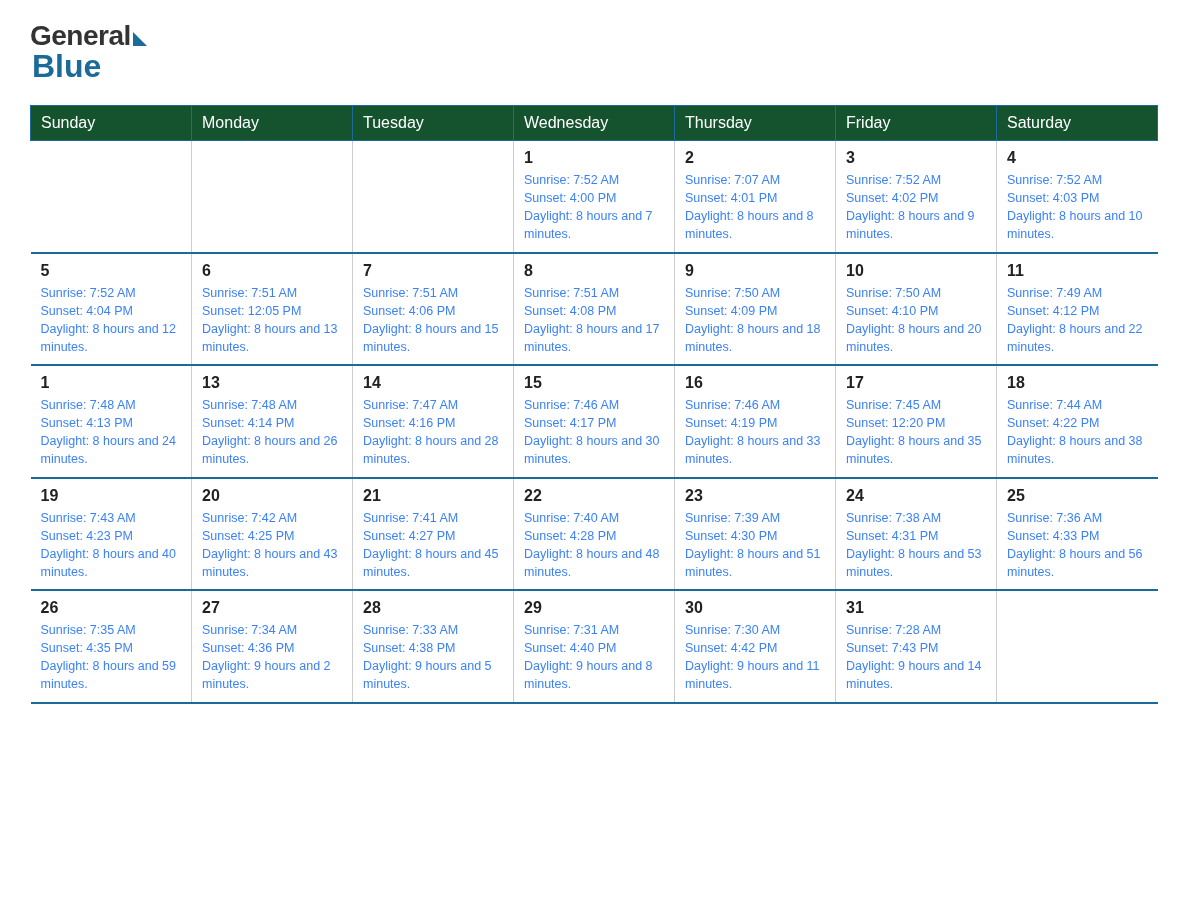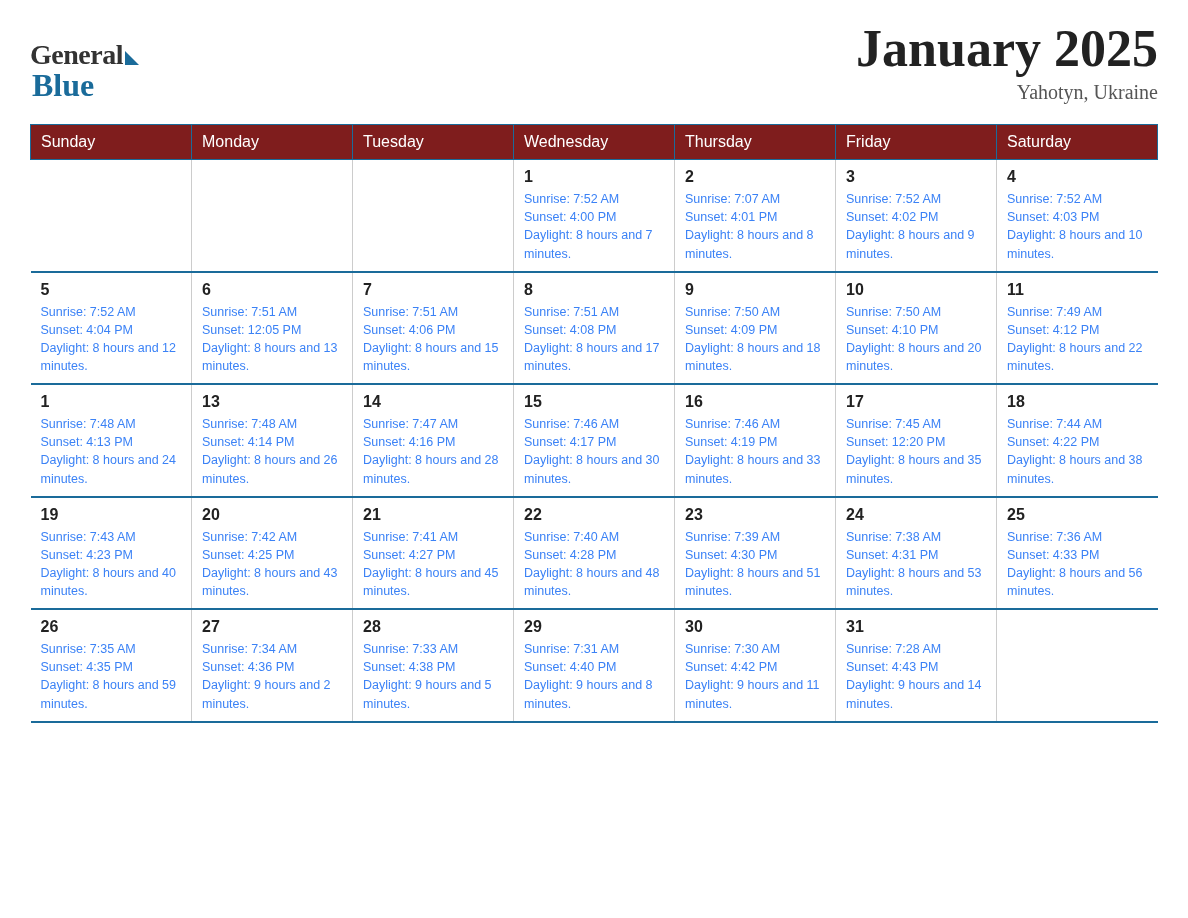--- a/index.html
+++ b/index.html
@@ -5,23 +5,22 @@
     * { box-sizing: border-box; margin: 0; padding: 0; }
     body {
       font-family: Arial, Helvetica, sans-serif;
       background: #ffffff;
       color: #333;
       padding: 20px 30px;
     }
     .header {
       display: flex;
       justify-content: space-between;
-      align-items: flex-end;
+      align-items: center;
       margin-bottom: 20px;
-      font-family: Liberation Serif, serif;
     }
     .logo {
       display: flex;
       flex-direction: column;
       align-items: flex-start;
     }
     .logo-top {
       display: flex;
       align-items: center;
     }
@@ -60,21 +59,21 @@
       font-size: 20px;
       color: #555;
       margin-top: 4px;
     }
     table {
       width: 100%;
       border-collapse: collapse;
       table-layout: fixed;
     }
     thead tr {
-      background-color: #7f1d1d;
+      background-color: #14532d;
     }
     thead th {
       color: white;
       font-size: 16px;
       font-weight: normal;
       padding: 8px 10px;
       text-align: left;
       border: 1px solid #1a6b9a;
     }
     tbody tr {
@@ -107,24 +106,20 @@
 </head>
 <body>
 
 <div class="header">
   <div class="logo">
     <div class="logo-top">
       <span class="logo-general">General</span>
       <div class="logo-arrow"></div>
     </div>
     <span class="logo-blue">Blue</span>
-  </div>
-  <div class="title-section">
-    <div class="month-title">January 2025</div>
-    <div class="location">Yahotyn, Ukraine</div>
   </div>
 </div>
 
 <table>
   <thead>
     <tr id="header-row">
         <th>Sunday</th>
         <th>Monday</th>
         <th>Tuesday</th>
         <th>Wednesday</th>
@@ -352,20 +347,20 @@
         <td>
           <span class="day-number">30</span>
           <div class="day-info">Sunrise: 7:30 AM
 Sunset: 4:42 PM
 Daylight: 9 hours
 and 11 minutes.</div>
         </td>
         <td>
           <span class="day-number">31</span>
           <div class="day-info">Sunrise: 7:28 AM
-Sunset: 4:43 PM
+Sunset: 7:43 PM
 Daylight: 9 hours
 and 14 minutes.</div>
         </td>
         <td></td>
       </tr>
     </tbody>
 </table>
 
 </body></html>

